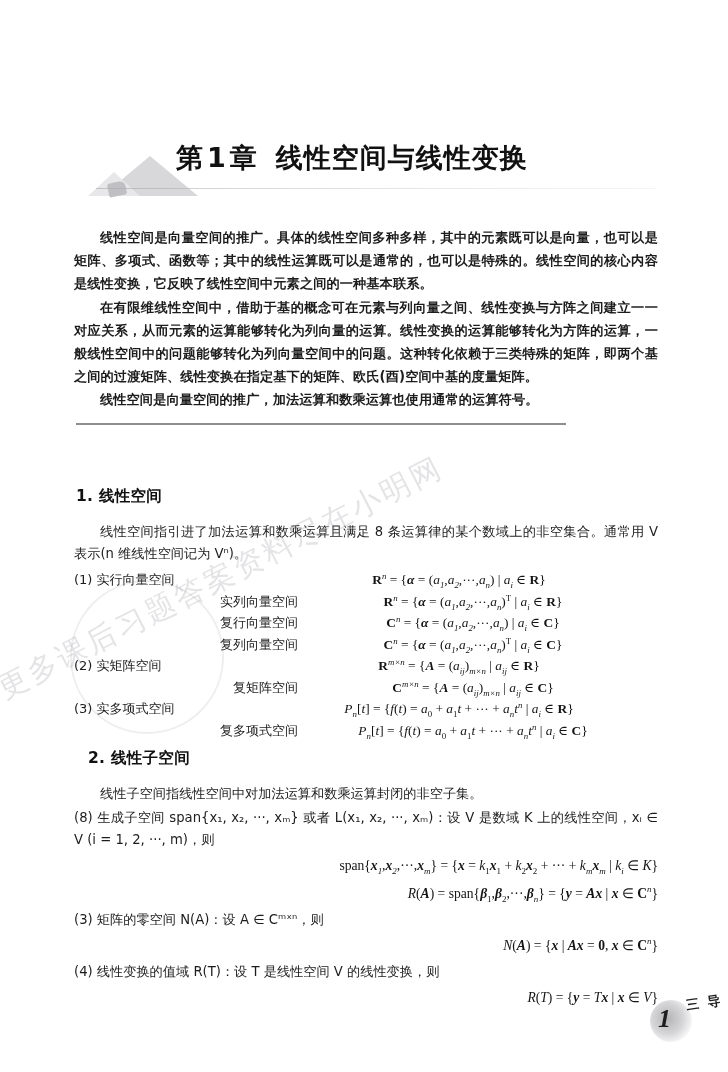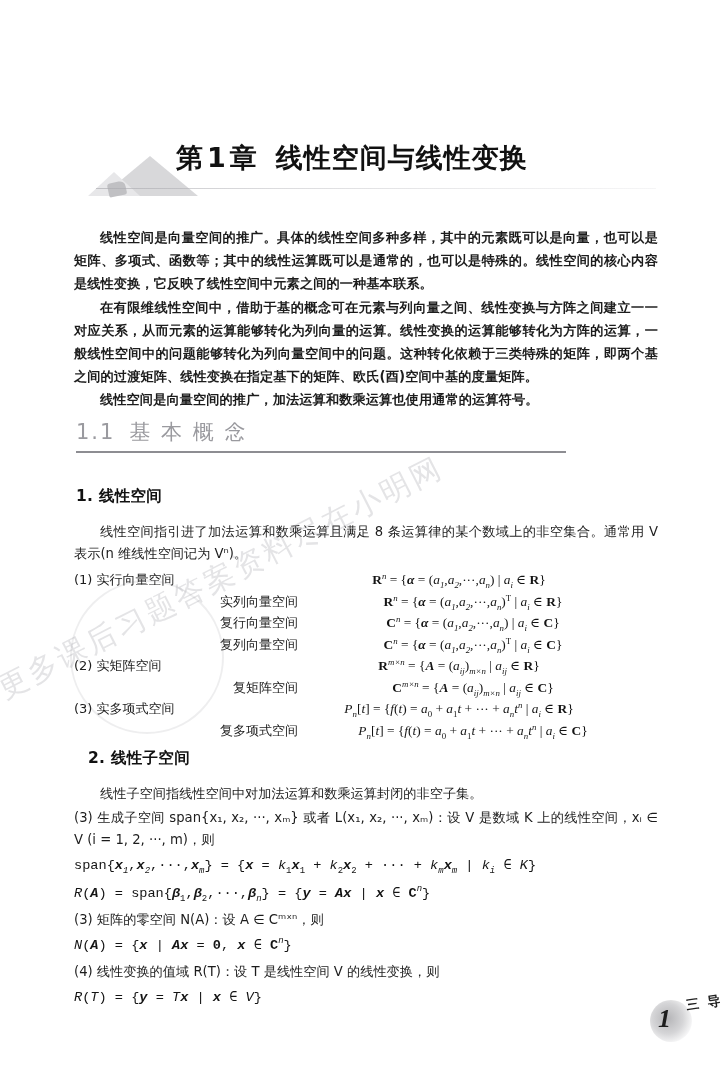--- a/index.html
+++ b/index.html
@@ -237,22 +237,22 @@
     font-size: 0.66em;
     line-height: 0;
   }
 
   .numbered {
     margin-top: 2px;
     text-align: justify;
     text-justify: inter-character;
   }
   .centered-formula {
-    text-align: left;
-    font-family: Liberation Mono, monospace;
+    text-align: right;
+    font-family: Liberation Serif, serif;
     font-size: 13.6px;
     line-height: 26px;
     color: #141414;
     margin: 2px 0;
   }
 
   
   .pagemark {
     position: absolute;
     right: 6px;
@@ -318,23 +318,20 @@
     </div>
   </div>
 
   <div class="intro">
     <p class="para">线性空间是向量空间的推广。具体的线性空间多种多样，其中的元素既可以是向量，也可以是矩阵、多项式、函数等；其中的线性运算既可以是通常的，也可以是特殊的。线性空间的核心内容是线性变换，它反映了线性空间中元素之间的一种基本联系。</p>
     <p class="para">在有限维线性空间中，借助于基的概念可在元素与列向量之间、线性变换与方阵之间建立一一对应关系，从而元素的运算能够转化为列向量的运算。线性变换的运算能够转化为方阵的运算，一般线性空间中的问题能够转化为列向量空间中的问题。这种转化依赖于三类特殊的矩阵，即两个基之间的过渡矩阵、线性变换在指定基下的矩阵、欧氏(酉)空间中基的度量矩阵。</p>
     <p class="para">线性空间是向量空间的推广，加法运算和数乘运算也使用通常的运算符号。</p>
   </div>
 
   <div class="sec-head">
-    <div class="label">
-      <span>1.1</span><span class="sp"></span><span>基 本 概 念</span>
-    </div>
     <div class="rule"></div>
   </div>
 
   <div class="sub s1">
     <h3 class="sub-title">1. 线性空间</h3>
     <div class="body-line lead">线性空间指引进了加法运算和数乘运算且满足 8 条运算律的某个数域上的非空集合。通常用 V 表示(n 维线性空间记为 Vⁿ)。</div>
 
     <div class="defs">
 
       <div class="def-row">
@@ -393,21 +390,21 @@
         </div>
       </div>
 
     </div>
   </div>
 
   <div class="sub s2">
     <h3 class="sub-title">2. 线性子空间</h3>
     <div class="body-line lead" style="text-indent:26px;">线性子空间指线性空间中对加法运算和数乘运算封闭的非空子集。</div>
 
-    <div class="body-line numbered">(3) 生成子空间 span{x₁, x₂, ···, xₘ} 或者 L(x₁, x₂, ···, xₘ)：设 V 是数域 K 上的线性空间，xᵢ ∈ V (i = 1, 2, ···, m)，则</div>
+    <div class="body-line numbered">(8) 生成子空间 span{x₁, x₂, ···, xₘ} 或者 L(x₁, x₂, ···, xₘ)：设 V 是数域 K 上的线性空间，xᵢ ∈ V (i = 1, 2, ···, m)，则</div>
     <div class="centered-formula">
       span{<span class="mbi">x</span><sub class="mi">1</sub>,<span class="mbi">x</span><sub class="mi">2</sub>,···,<span class="mbi">x</span><sub class="mi">m</sub>} = {<span class="mbi">x</span> = <span class="mi">k</span><sub>1</sub><span class="mbi">x</span><sub>1</sub> + <span class="mi">k</span><sub>2</sub><span class="mbi">x</span><sub>2</sub> + ··· + <span class="mi">k</span><sub class="mi">m</sub><span class="mbi">x</span><sub class="mi">m</sub> | <span class="mi">k</span><sub class="mi">i</sub> ∈ <span class="mi">K</span>}
     </div>
 
     <div class="centered-formula">
       <span class="mi">R</span>(<span class="mbb mi">A</span>) = span{<span class="mbi">β</span><sub>1</sub>,<span class="mbi">β</span><sub>2</sub>,···,<span class="mbi">β</span><sub class="mi">n</sub>} = {<span class="mbi">y</span> = <span class="mbb mi">A</span><span class="mbi">x</span> | <span class="mbi">x</span> ∈ <span class="mbb">C</span><sup class="mi">n</sup>}
     </div>
 
     <div class="body-line numbered">(3) 矩阵的零空间 N(A)：设 A ∈ Cᵐˣⁿ，则</div>
     <div class="centered-formula">

